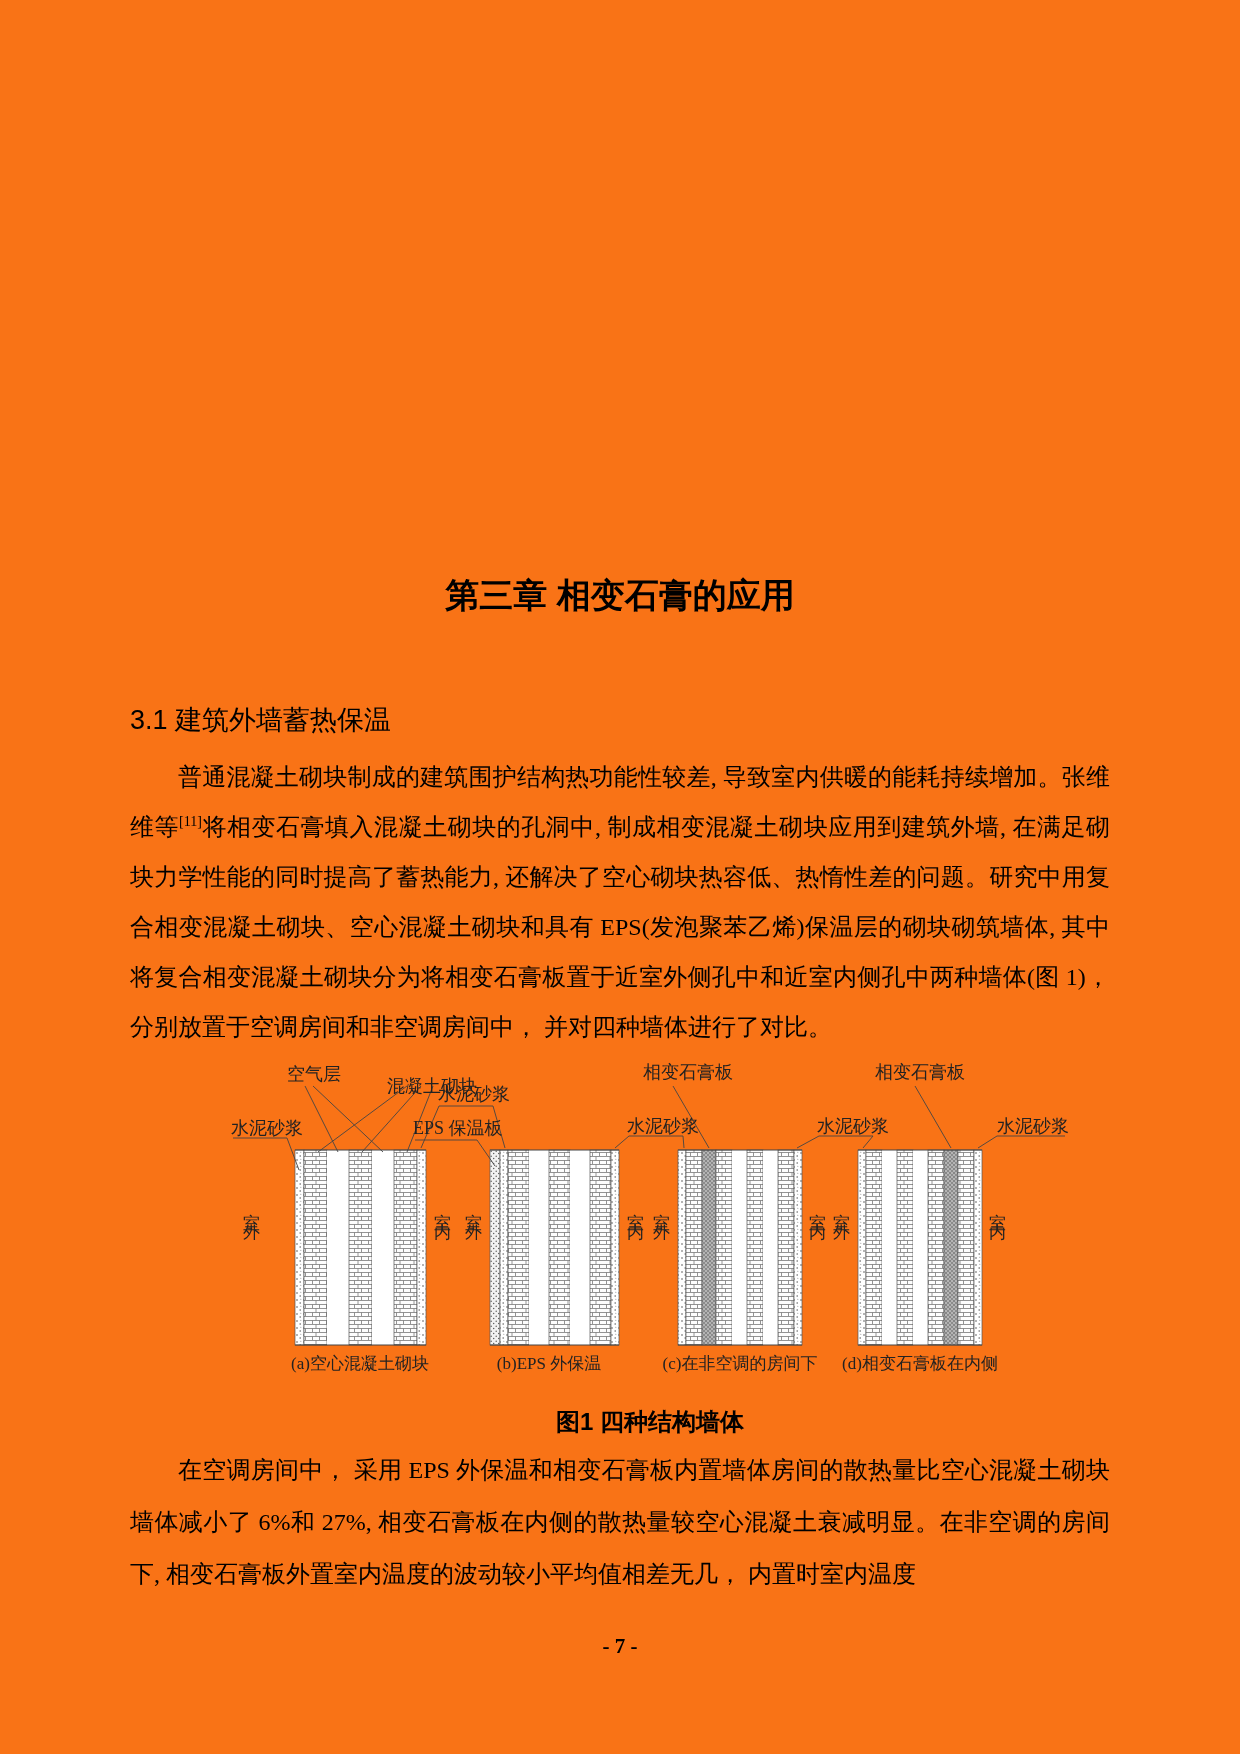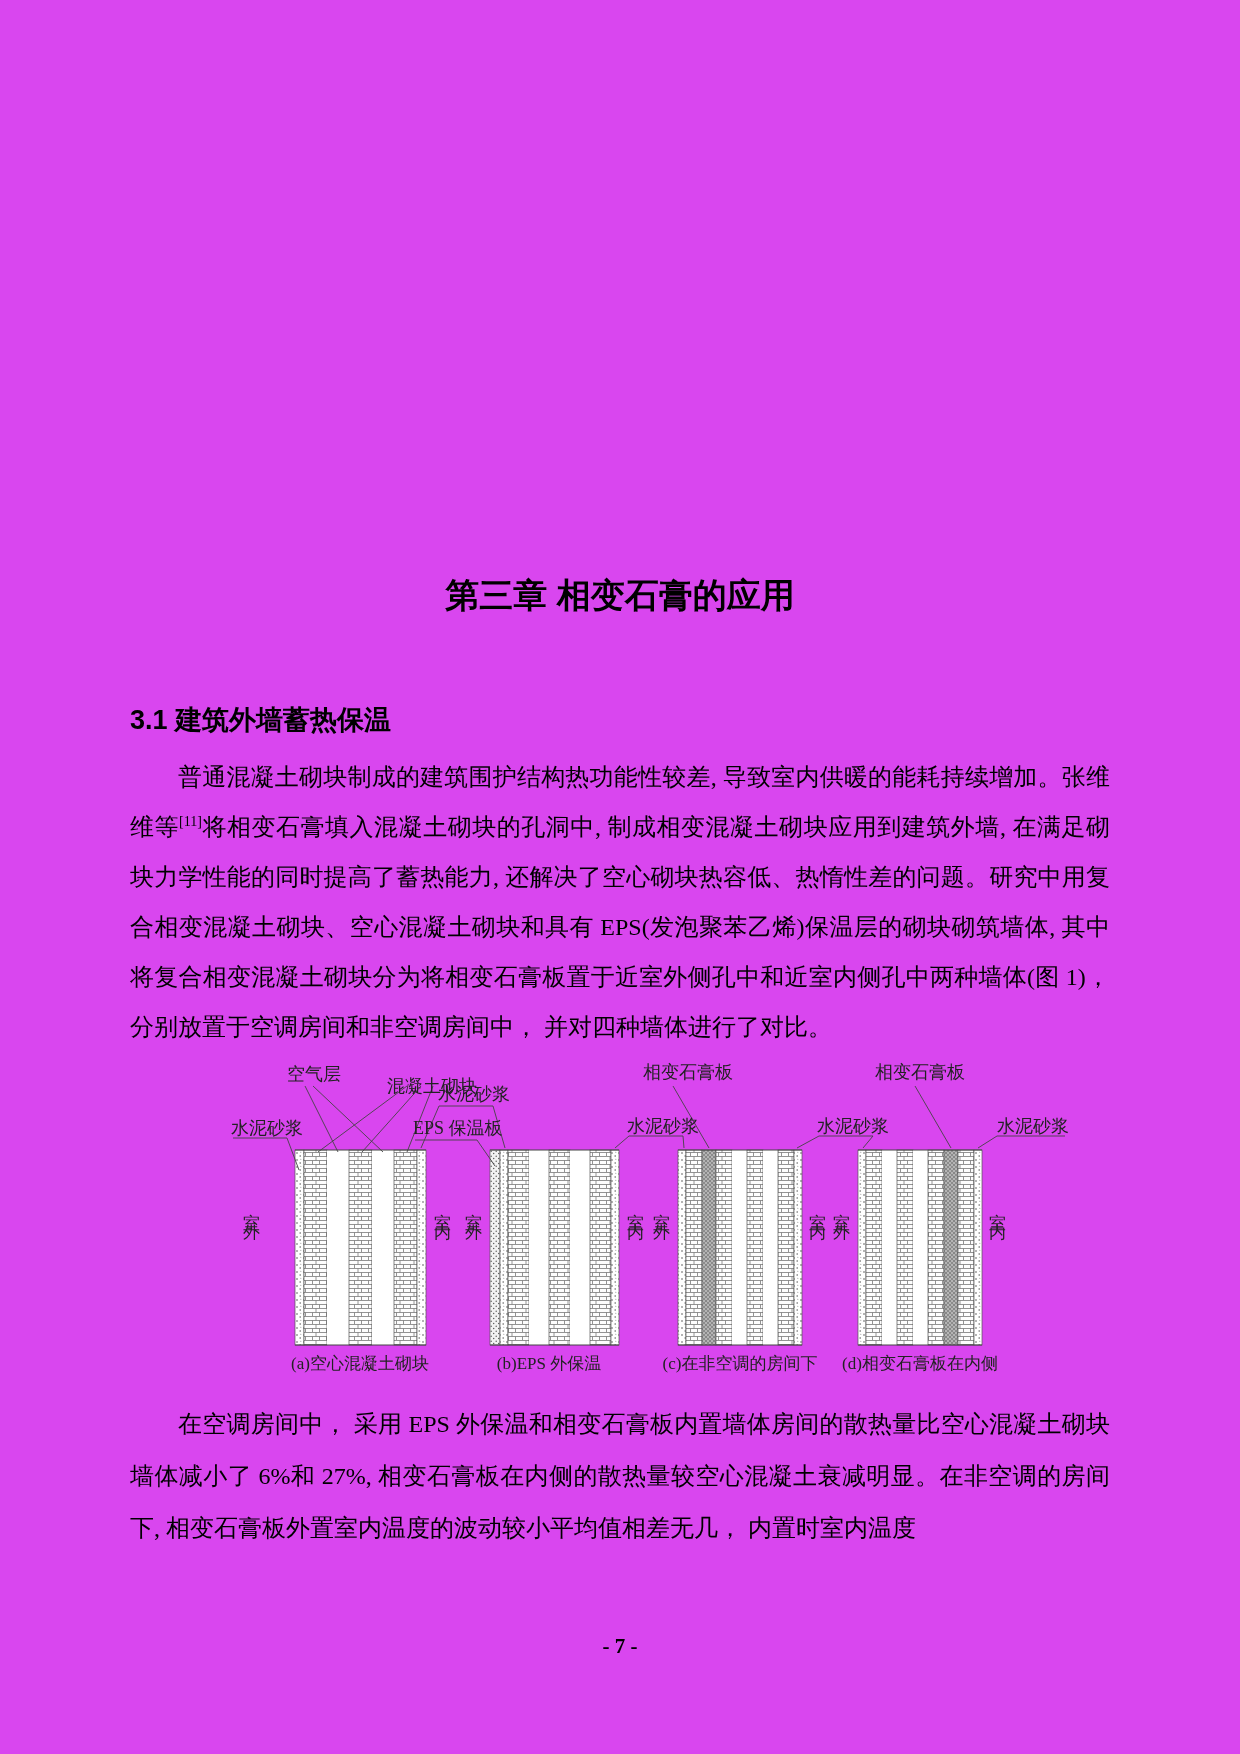--- a/index.html
+++ b/index.html
@@ -1,27 +1,27 @@
 <!DOCTYPE html>
 <html><head>
 <meta charset="utf-8">
 <style>
   html,body{margin:0;padding:0;background:#ffffff;}
   .page{
-    width:1240px;height:1754px;margin:0 auto;background:#d946ef;
+    width:1240px;height:1754px;margin:0 auto;background:#f97316;
     position:relative;color:#111;font-family:"Liberation Serif",serif;
     overflow:hidden;
   }
   .content{padding:575px 130px 0 130px;}
   h1.chapter{
     font-family:"Liberation Sans",sans-serif;font-weight:bold;
     font-size:34px;line-height:1.2;text-align:center;margin:0 0 88px 0;color:#000;
   }
   h2.section{
-    font-family:"Liberation Sans",sans-serif;font-weight:bold;
+    font-family:"Liberation Sans",sans-serif;font-weight:normal;
     font-size:27px;line-height:1.2;margin:0 0 16px 0;color:#000;
   }
   p.body{
     font-size:24px;line-height:50px;text-align:justify;margin:0;
     text-indent:2em;color:#000;
   }
   p.body2{line-height:52px;margin-top:6px;}
   sup.ref{font-size:14px;line-height:0;}
   
   .figure{
@@ -159,18 +159,19 @@
       <span class="fig-vert" style="left:584px;top:140px;">室内</span>
       <span class="fig-vert" style="left:608px;top:140px;">室外</span>
       <span class="fig-vert" style="left:764px;top:140px;">室内</span>
 
       <span class="fig-cap" style="left:40px;width:190px;">(a)空心混凝土砌块</span>
       <span class="fig-cap" style="left:239px;width:170px;">(b)EPS 外保温</span>
       <span class="fig-cap" style="left:405px;width:220px;">(c)在非空调的房间下</span>
       <span class="fig-cap" style="left:585px;width:220px;">(d)相变石膏板在内侧</span>
     </div>
 
+    <div class="figure-caption">图1 四种结构墙体</div>
 
     <p class="body body2">在空调房间中， 采用 EPS 外保温和相变石膏板内置墙体房间的散热量比空心混凝土砌块墙体减小了 6%和 27%, 相变石膏板在内侧的散热量较空心混凝土衰减明显。在非空调的房间下, 相变石膏板外置室内温度的波动较小平均值相差无几， 内置时室内温度</p>
   </div>
 
   <div class="page-number">- 7 -</div>
 </div>
 
 </body></html>

